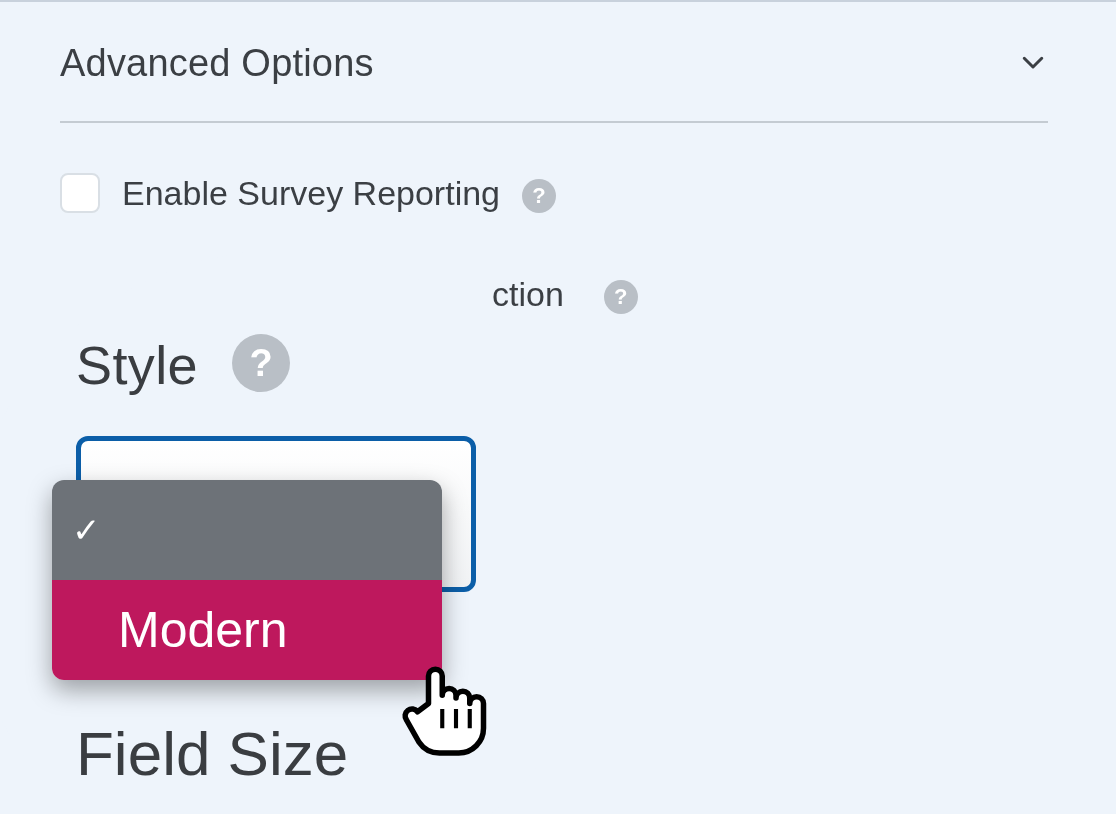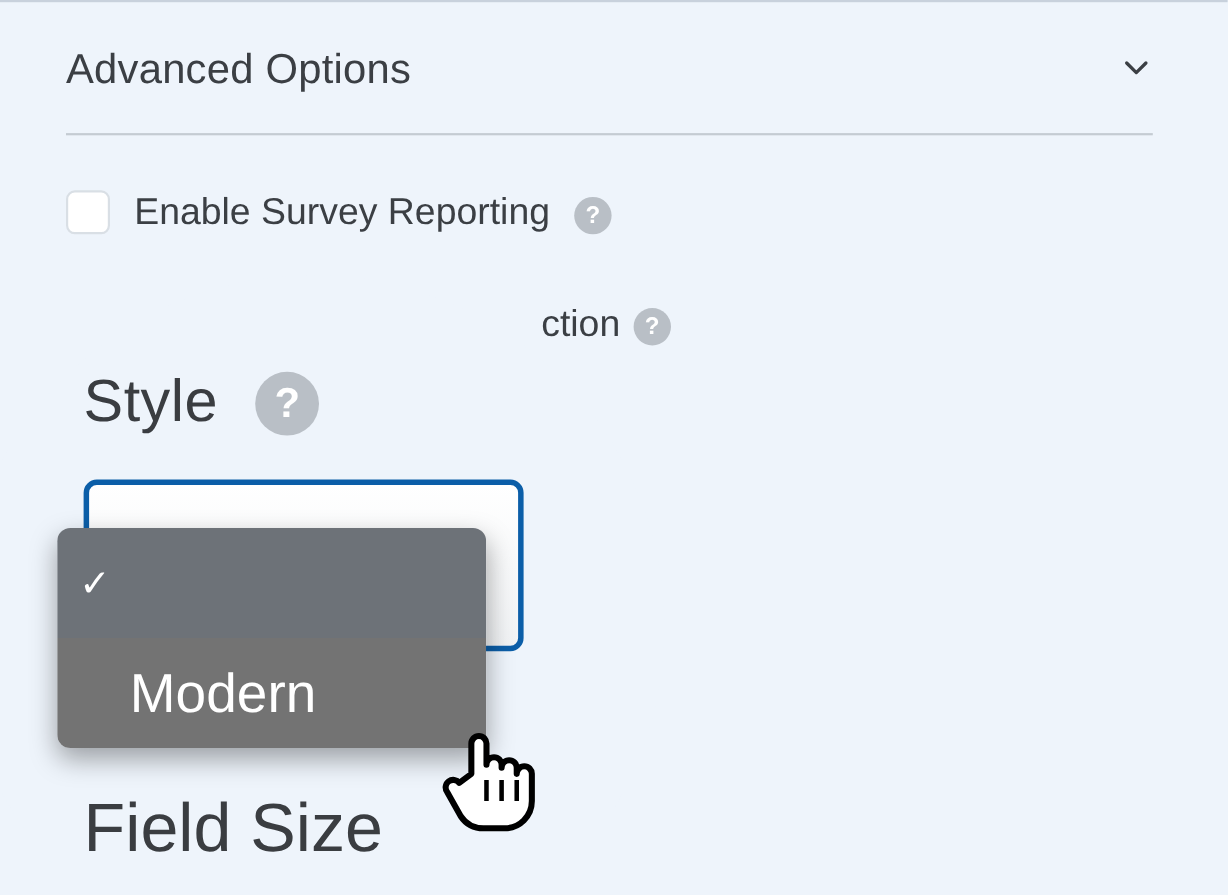--- a/index.html
+++ b/index.html
@@ -76,21 +76,21 @@
     overflow: hidden;
     z-index: 10;
   }
   .mag-content {
     position: absolute;
     inset: 0;
     padding: 84px 0 0 112px;
   }
   .mag-row {
     display: flex;
-    align-items: flex-end;
+    align-items: flex-start;
     gap: 34px;
     margin-bottom: 40px;
   }
   .mag-label {
     font-size: 54px;
     color: #3a3d41;
     letter-spacing: .4px;
   }
   .mag-help {
     width: 58px; height: 58px;
@@ -126,21 +126,21 @@
     display: flex;
     align-items: center;
     height: 100px;
     padding: 0 24px 0 20px;
     font-size: 50px;
     color: #fff;
     gap: 18px;
   }
   .dropdown-item .tick { width: 28px; text-align: center; font-size: 34px; }
   .dropdown-item.selected { background: #6d7278; }
-  .dropdown-item.hovered  { background: #737373; }
+  .dropdown-item.hovered  { background: #be185d; }
   .dropdown-item.hovered .tick { visibility: hidden; }
 
   .field-size-label {
     position: absolute;
     left: 112px;
     top: 468px;
     font-size: 62px;
     color: #3a3d41;
   }
 
@@ -170,21 +170,21 @@
   </div>
 
   <div class="divider"></div>
 
   <div class="option-row">
     <span class="checkbox"></span>
     <span class="option-label">Enable Survey Reporting</span>
     <span class="help-icon">?</span>
   </div>
 
-  <div class="option-row" style="padding-left:432px; gap:12px; margin-top:-10px;">
+  <div class="option-row" style="padding-left:432px; gap:40px; margin-top:-10px;">
     <span class="option-label">ction</span>
     <span class="help-icon">?</span>
   </div>
 
 </div>
 
 <div class="magnifier">
   <div class="mag-content">
 
     <div class="mag-row">

